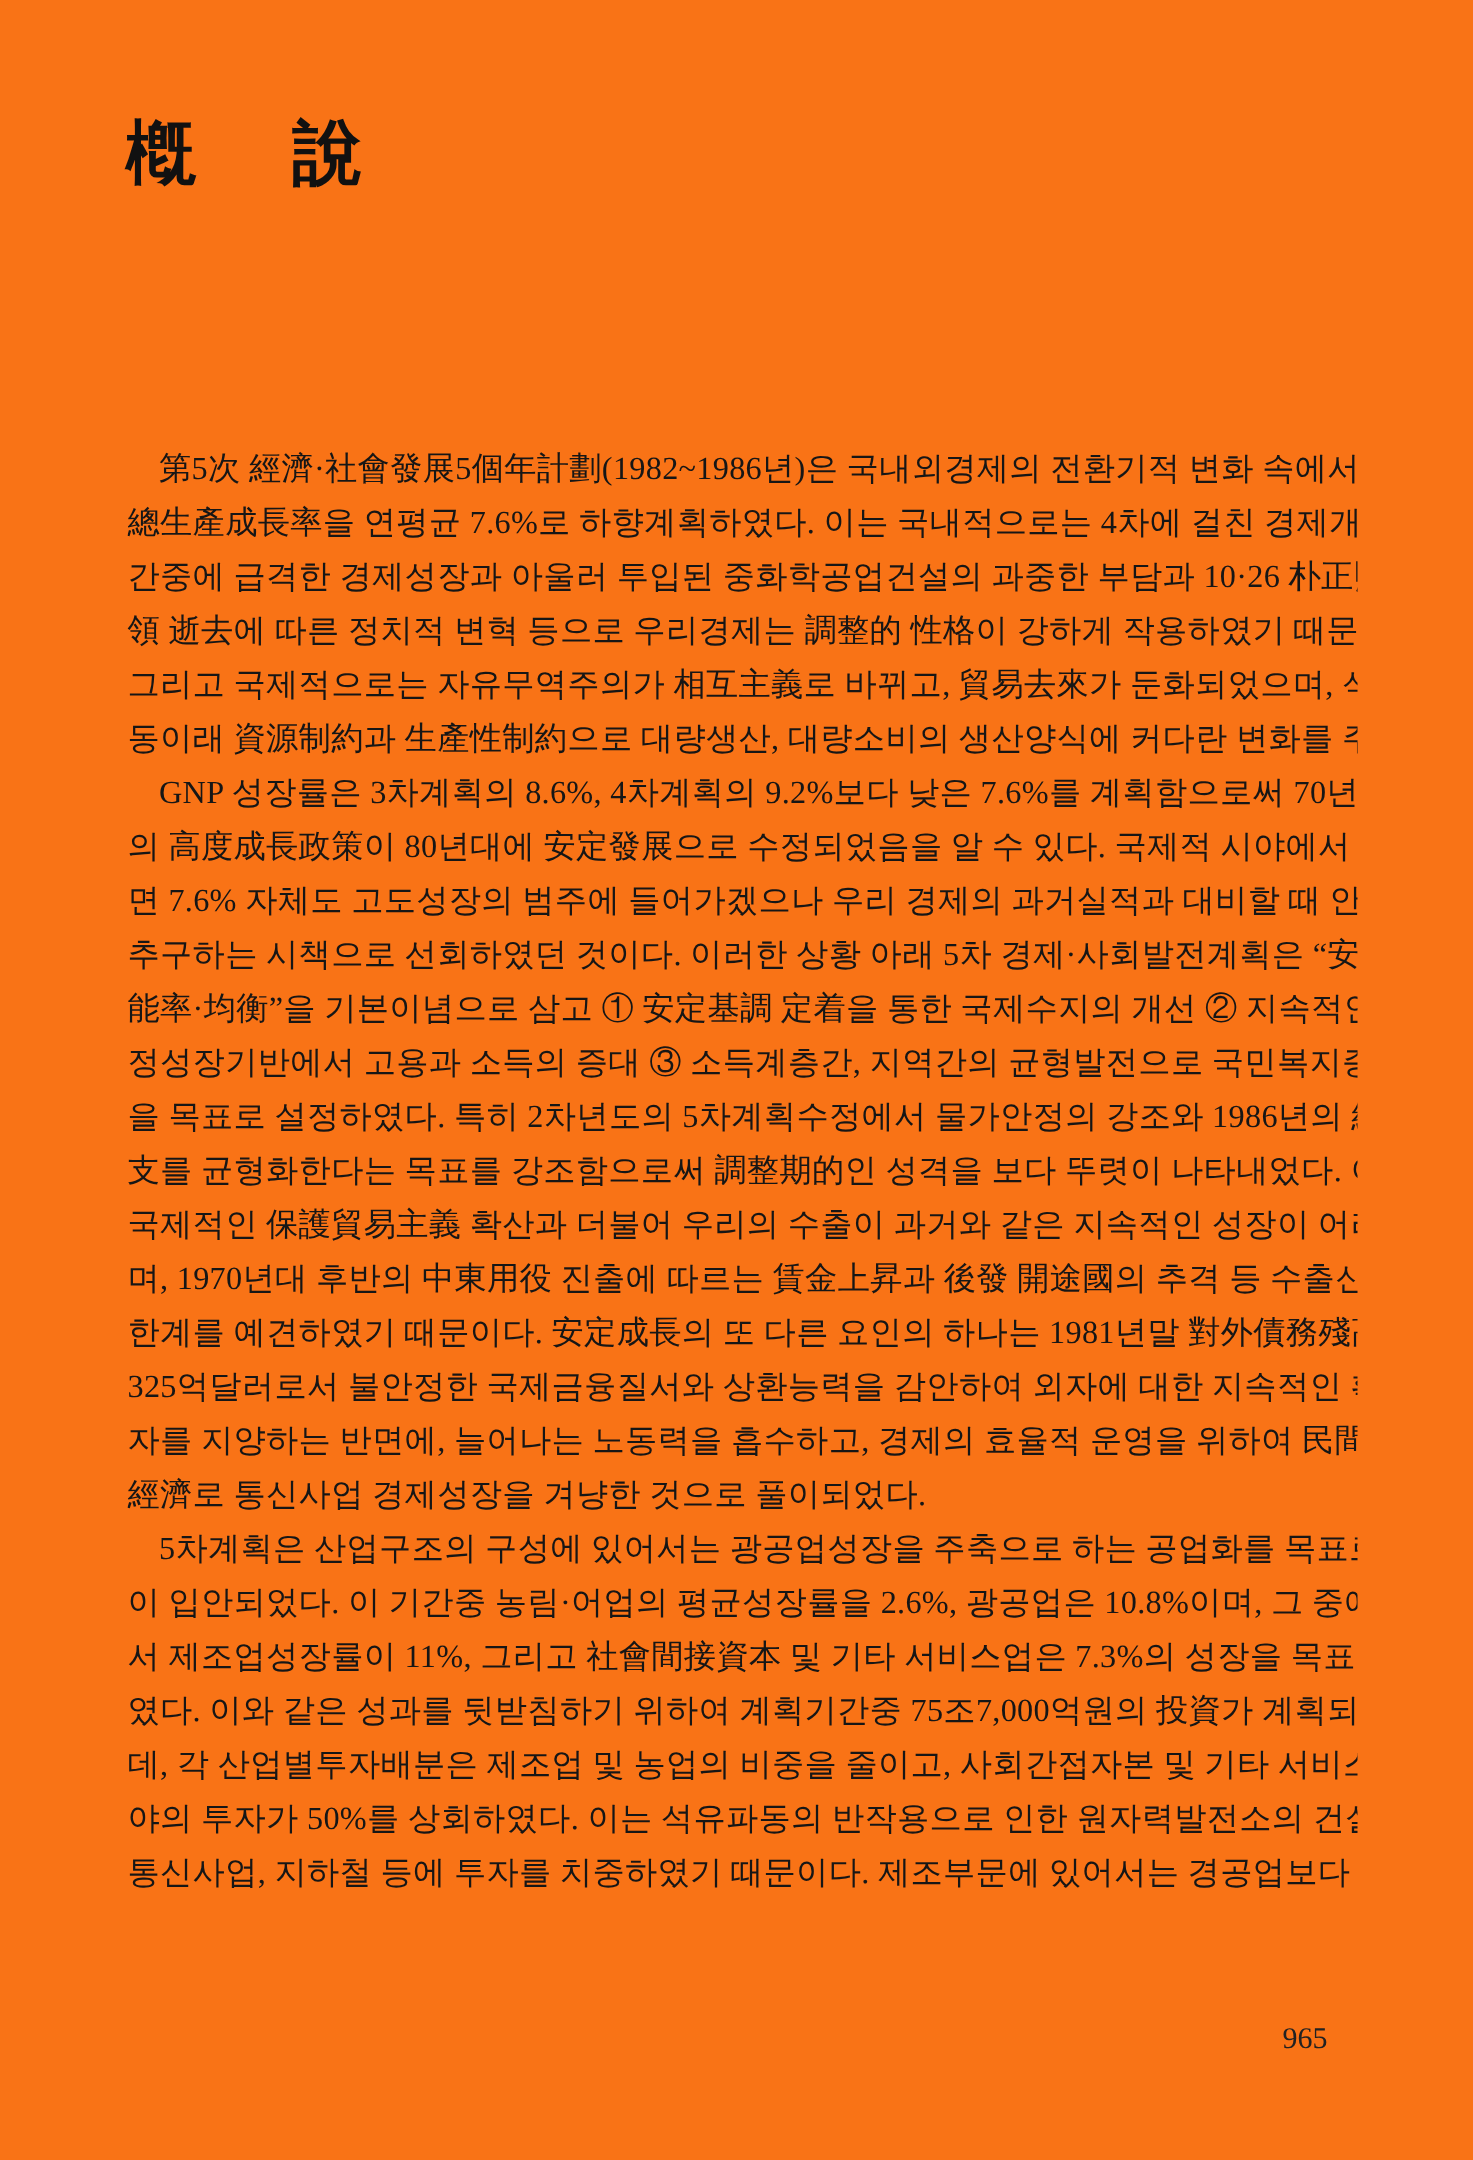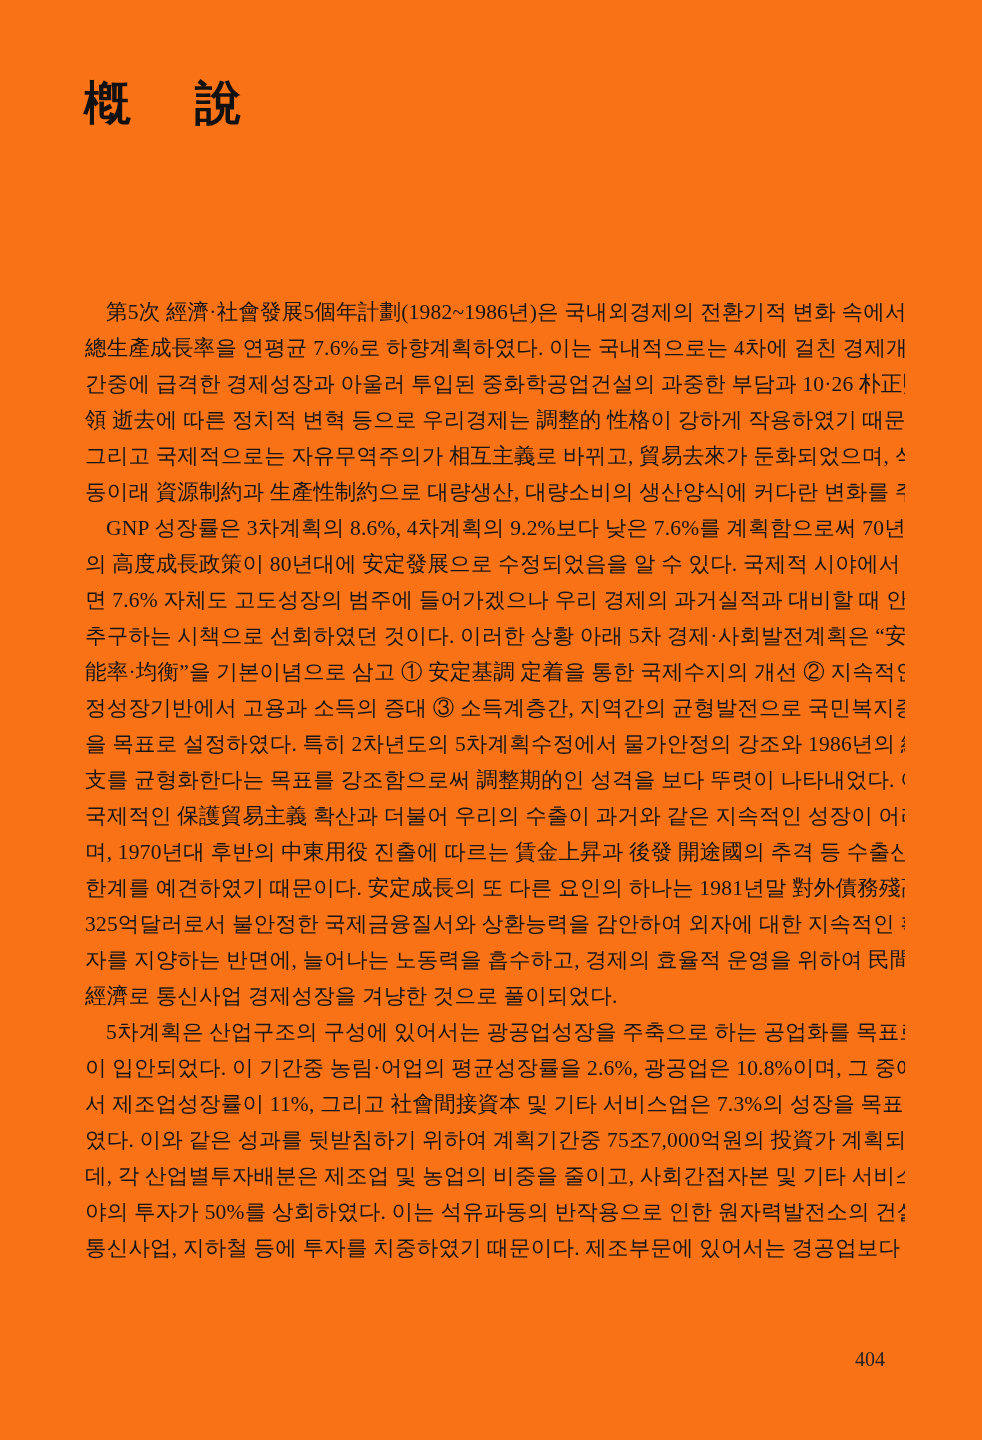--- a/index.html
+++ b/index.html
@@ -91,15 +91,15 @@
       <div class="line nojust">經濟로 통신사업 경제성장을 겨냥한 것으로 풀이되었다.</div>
       <div class="line indent">5차계획은 산업구조의 구성에 있어서는 광공업성장을 주축으로 하는 공업화를 목표로 계획</div>
       <div class="line">이 입안되었다. 이 기간중 농림·어업의 평균성장률을 2.6%, 광공업은 10.8%이며, 그 중에</div>
       <div class="line">서 제조업성장률이 11%, 그리고 社會間接資本 및 기타 서비스업은 7.3%의 성장을 목표로 하</div>
       <div class="line">였다. 이와 같은 성과를 뒷받침하기 위하여 계획기간중 75조7,000억원의 投資가 계획되었는</div>
       <div class="line">데, 각 산업별투자배분은 제조업 및 농업의 비중을 줄이고, 사회간접자본 및 기타 서비스분</div>
       <div class="line">야의 투자가 50%를 상회하였다. 이는 석유파동의 반작용으로 인한 원자력발전소의 건설과</div>
       <div class="line">통신사업, 지하철 등에 투자를 치중하였기 때문이다. 제조부문에 있어서는 경공업보다 중공</div>
     </div>
 
-  <div class="page-number">404</div>
+  <div class="page-number">965</div>
 
 </div>
 
 </body></html>

